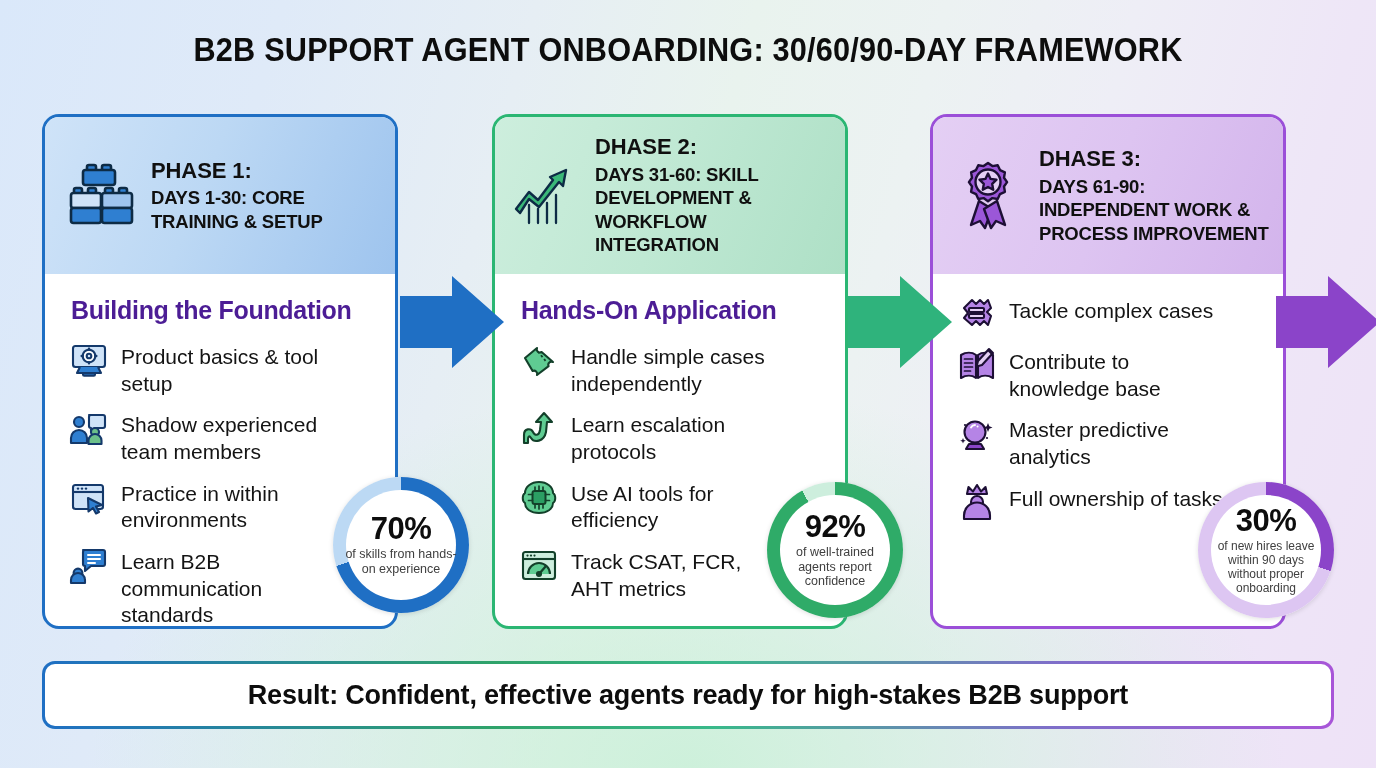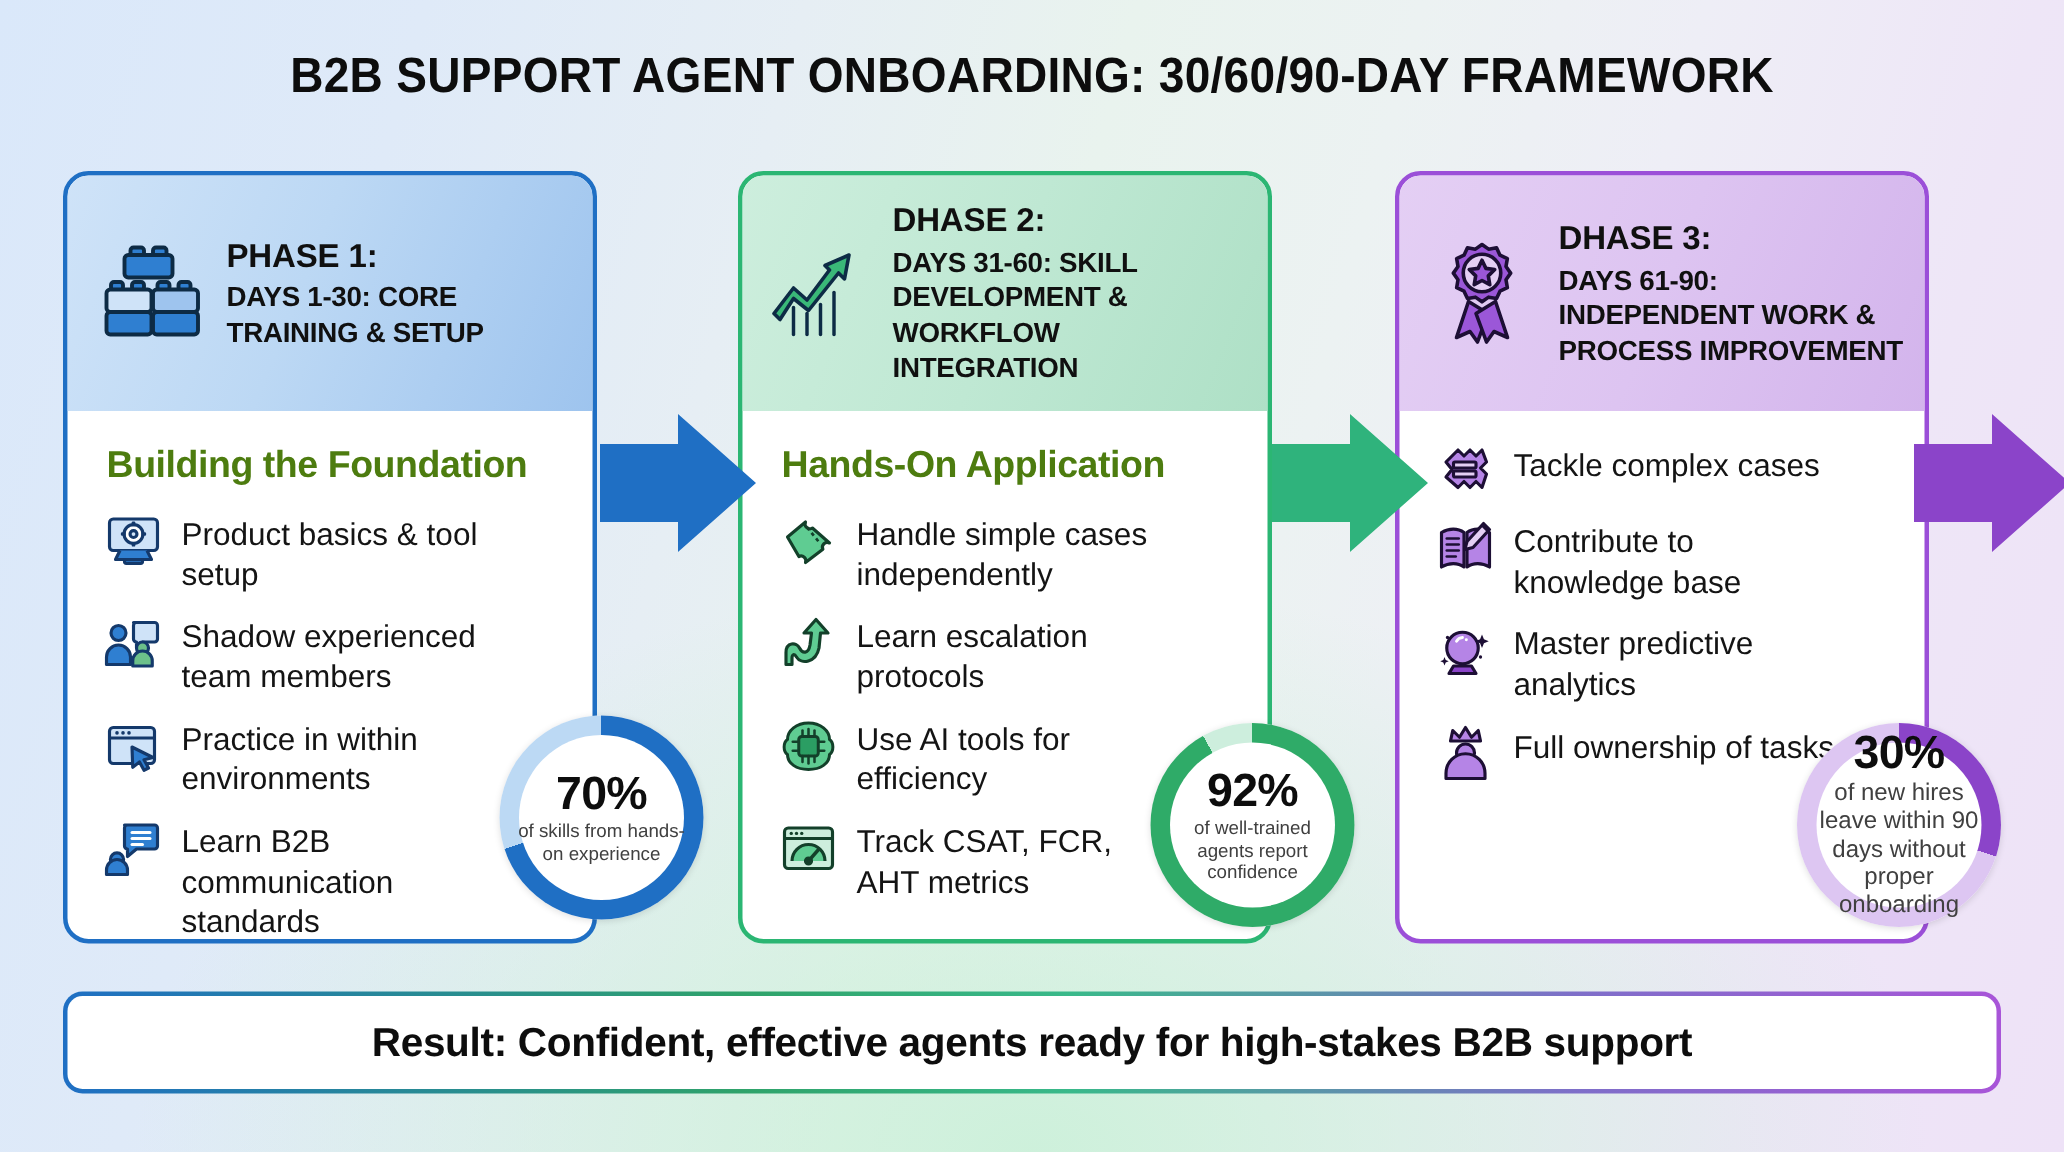--- a/index.html
+++ b/index.html
@@ -103,21 +103,21 @@
     line-height: 1.27;
     letter-spacing: -0.2px;
     margin-top: 2px;
   }
 
   .card-body { padding: 22px 0 0 0; position: relative; height: 352px; }
 
   .card-title {
     font-size: 25px;
     font-weight: bold;
-    color: #4d7c0f;
+    color: #4c1d95;
     padding-left: 26px;
     letter-spacing: -0.3px;
     margin-bottom: 17px;
   }
 
   .items { padding-left: 24px; }
   .item {
     display: flex;
     align-items: flex-start;
     gap: 12px;
@@ -167,21 +167,21 @@
     line-height: 1;
     letter-spacing: -0.5px;
   }
   .donut .dcap {
     font-size: 12.5px;
     font-weight: normal;
     color: #404040;
     line-height: 1.18;
     margin-top: 3px;
   }
-  .donut.small .dcap { font-size: 16px; }
+  .donut.small .dcap { font-size: 12px; }
 
   #donut1 { left: 333px; top: 363px; }
   #donut2 { left: 767px; top: 368px; }
   #donut3 { left: 1198px; top: 368px; }
 
   
   .arrow { position: absolute; height: 104px; width: 105px; }
   .arrow svg { width: 100%; height: 100%; display: block; }
   #arrow1 { left: 400px;  top: 156px; }
   #arrow2 { left: 848px;  top: 156px; }

